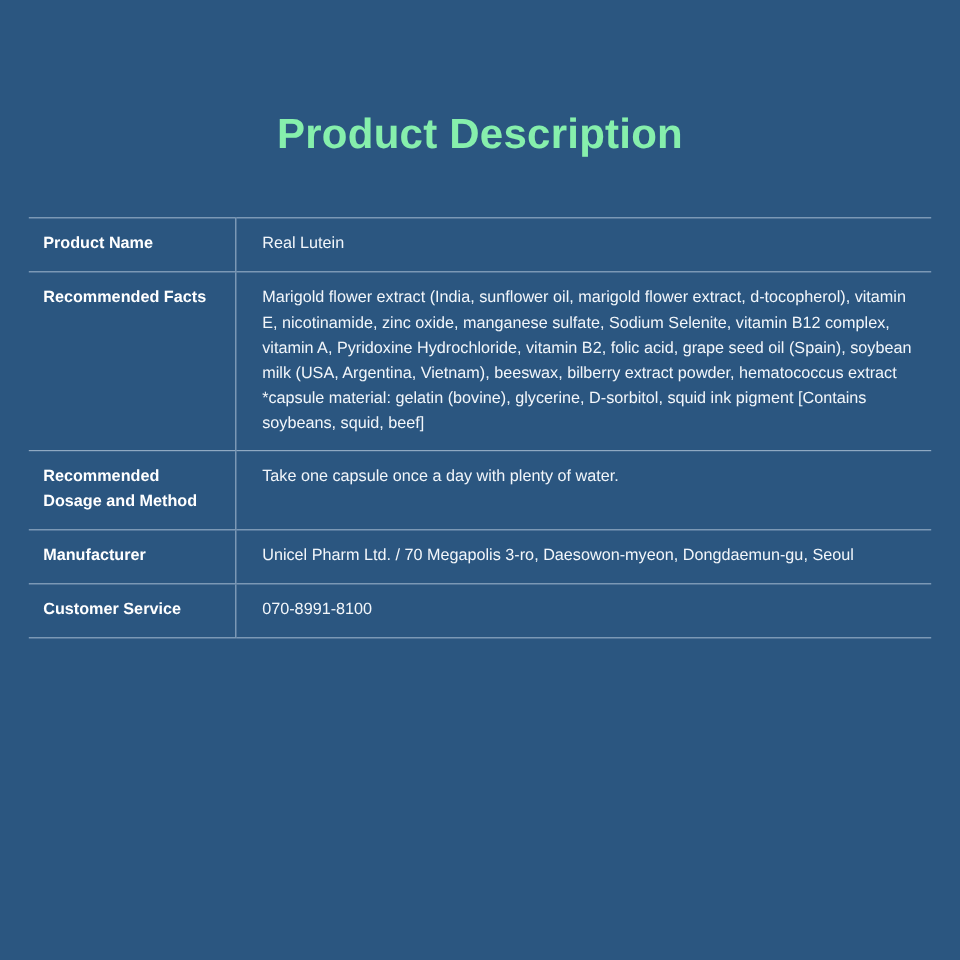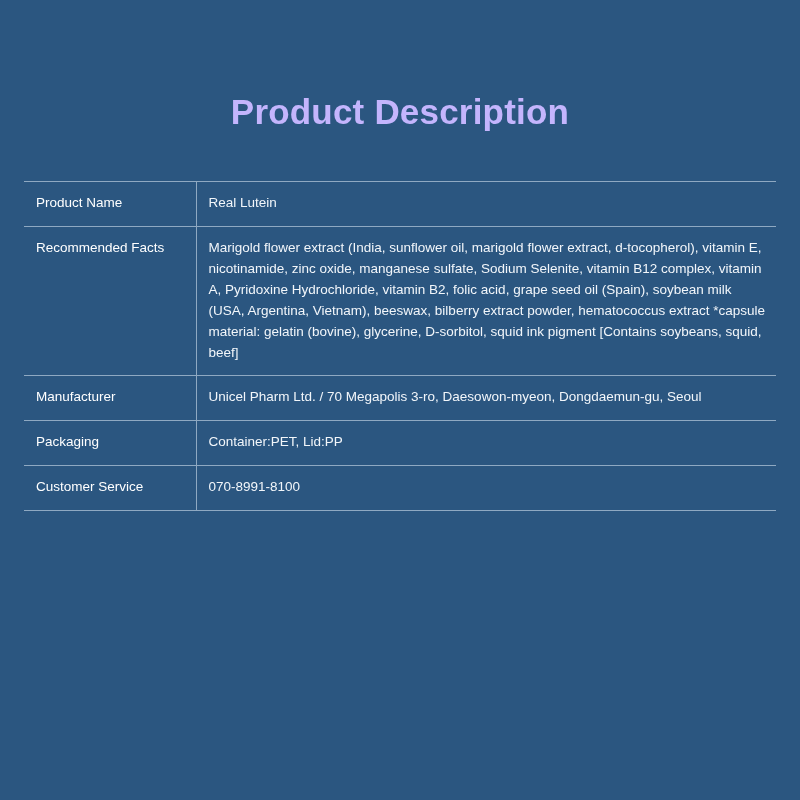--- a/index.html
+++ b/index.html
@@ -21,21 +21,21 @@
     box-sizing: border-box;
     padding: 0 24px;
   }
   .title {
     text-align: center;
     font-size: 35px;
     font-weight: bold;
     letter-spacing: 0.2px;
     margin-top: 92px;
     margin-bottom: 0;
-    color: #c4b5fd;
+    color: #86efac;
   }
   .spec-table {
     width: 752px;
     margin-top: 49px;
     border-collapse: collapse;
     table-layout: fixed;
   }
   .spec-table tr {
     border-bottom: 1px solid #8fa9c2;
   }
@@ -43,29 +43,29 @@
     border-top: 1px solid #8fa9c2;
   }
   .spec-table td {
     vertical-align: top;
     padding: 11px 0 12px 0;
     font-size: 13.5px;
     line-height: 1.55;
   }
   td.label {
     width: 172px;
-    font-weight: normal;
+    font-weight: bold;
     padding-left: 12px;
     padding-right: 10px;
     box-sizing: border-box;
     border-right: 1px solid #8fa9c2;
     white-space: pre-line;
   }
   td.value {
-    padding-left: 12px;
+    padding-left: 22px;
     padding-right: 8px;
     font-weight: normal;
     color: #f2f6fa;
   }
 </style>
 </head>
 <body>
 
 <div class="page">
   <h1 class="title">Product Description</h1>
@@ -74,26 +74,27 @@
     <tbody>
       <tr>
         <td class="label">Product Name</td>
         <td class="value">Real Lutein</td>
       </tr>
       <tr>
         <td class="label">Recommended Facts</td>
         <td class="value">Marigold flower extract (India, sunflower oil, marigold flower extract, d-tocopherol), vitamin E, nicotinamide, zinc oxide, manganese sulfate, Sodium Selenite, vitamin B12 complex, vitamin A, Pyridoxine Hydrochloride, vitamin B2, folic acid, grape seed oil (Spain), soybean milk (USA, Argentina, Vietnam), beeswax, bilberry extract powder, hematococcus extract *capsule material: gelatin (bovine), glycerine, D-sorbitol, squid ink pigment [Contains soybeans, squid, beef]</td>
       </tr>
       <tr>
+        <td class="label">Recommended
+Dosage and Method</td>
+        <td class="value">Take one capsule once a day with plenty of water.</td>
+      </tr>
+      <tr>
         <td class="label">Manufacturer</td>
         <td class="value">Unicel Pharm Ltd. / 70 Megapolis 3-ro, Daesowon-myeon, Dongdaemun-gu, Seoul</td>
-      </tr>
-      <tr>
-        <td class="label">Packaging</td>
-        <td class="value">Container:PET, Lid:PP</td>
       </tr>
       <tr>
         <td class="label">Customer Service</td>
         <td class="value">070-8991-8100</td>
       </tr>
     </tbody>
   </table>
 </div>
 
 </body></html>

